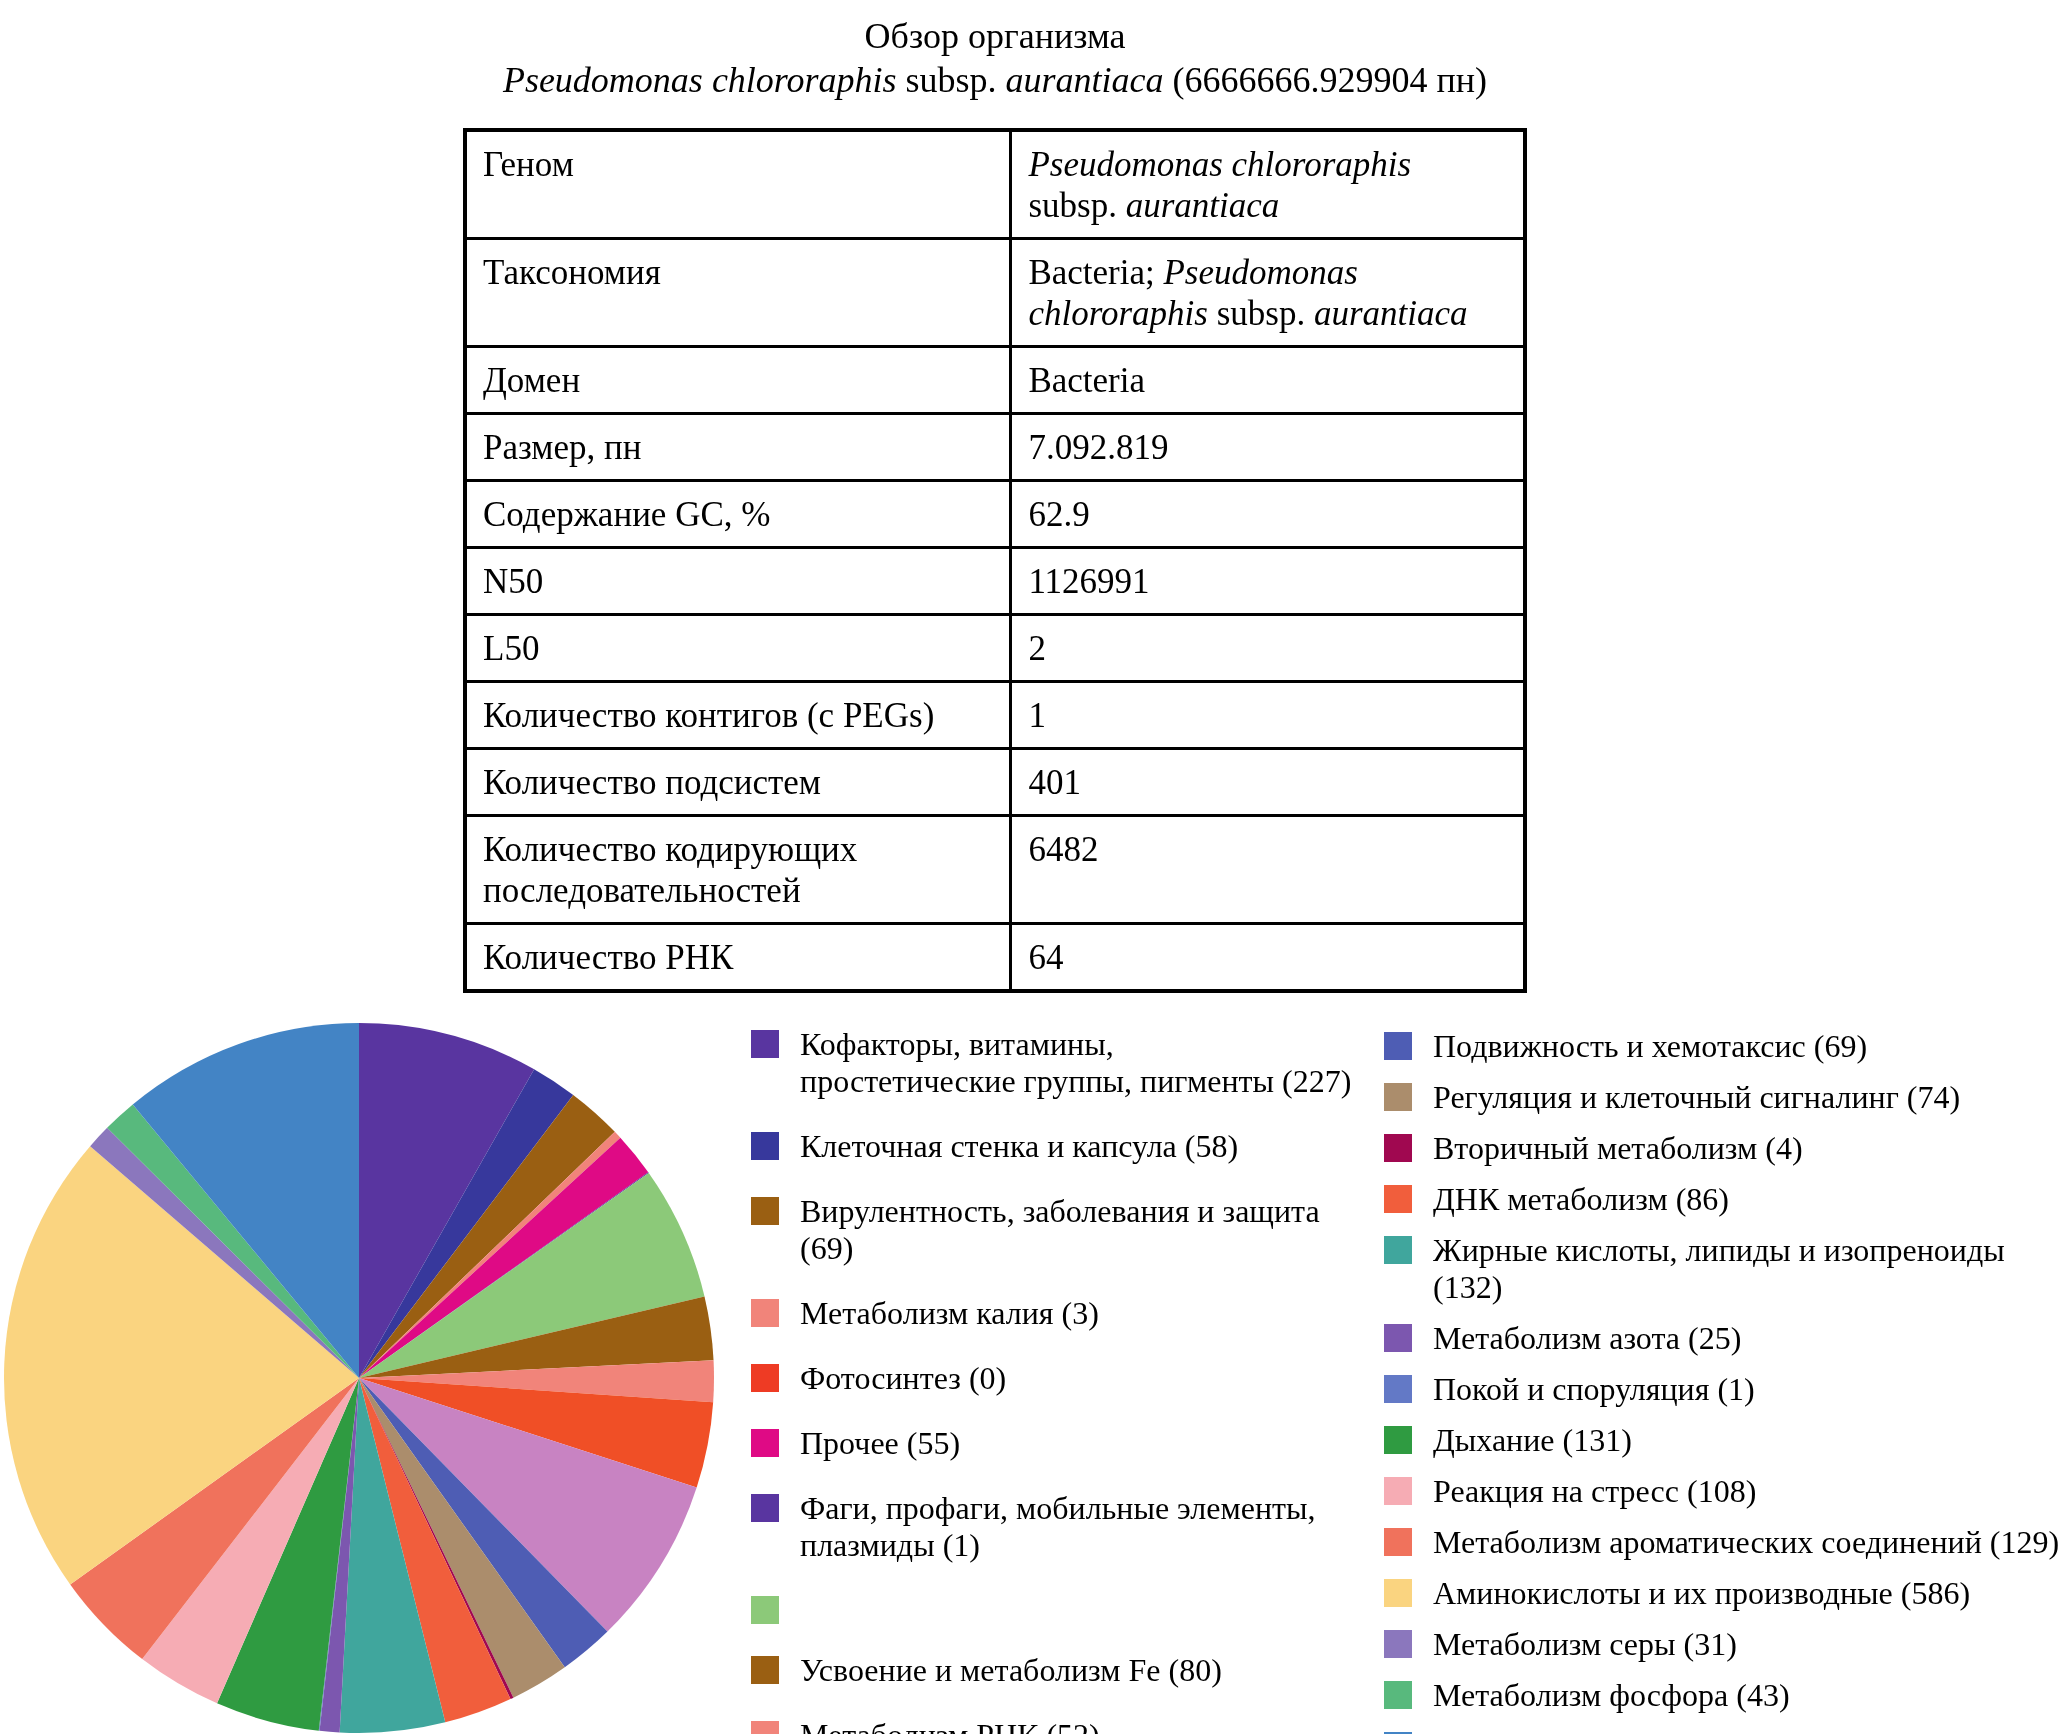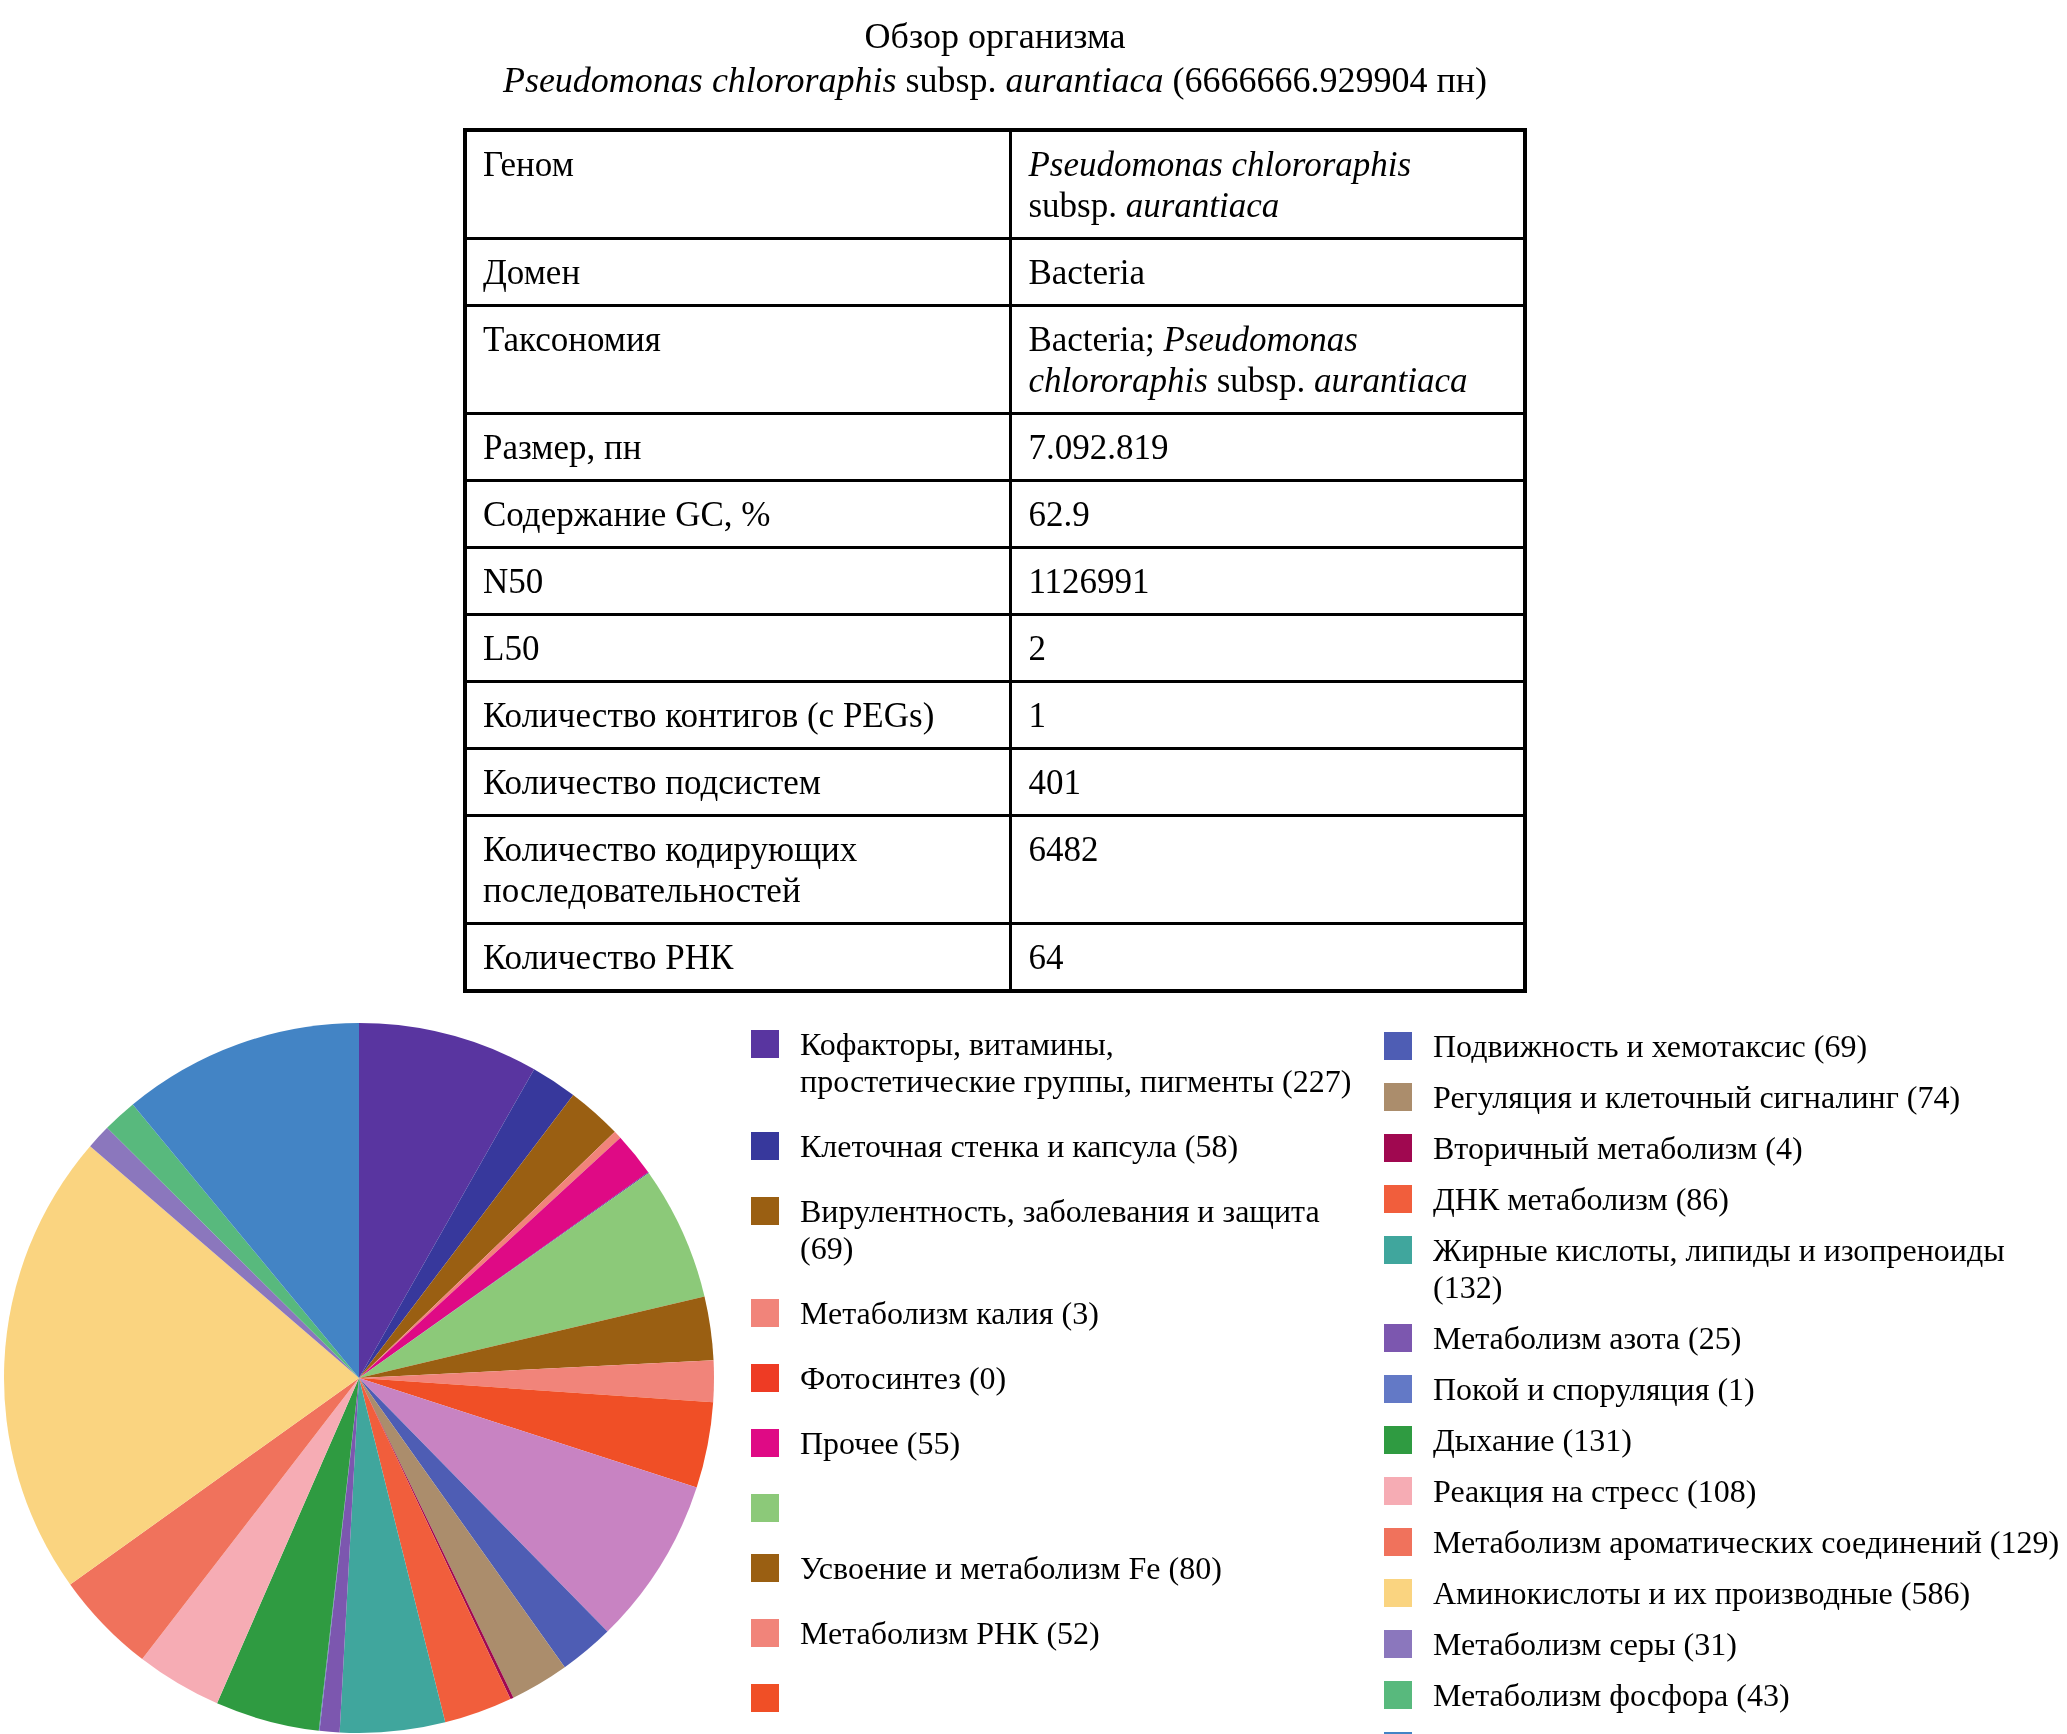--- a/index.html
+++ b/index.html
@@ -66,26 +66,26 @@
     <div class="subtitle"><i>Pseudomonas chlororaphis</i><span> subsp. </span><i>aurantiaca</i><span> (6666666.929904 пн)</span></div>
   </div>
 
   <table class="info-table">
     <tbody>
         <tr>
           <td class="label-cell">Геном</td>
           <td class="value-cell"><i>Pseudomonas chlororaphis</i><br><span>subsp. </span><i>aurantiaca</i></td>
         </tr>
         <tr>
+          <td class="label-cell">Таксономия</td>
+          <td class="value-cell"><span>Bacteria; </span><i>Pseudomonas</i><br><i>chlororaphis</i><span> subsp. </span><i>aurantiaca</i></td>
+        </tr>
+        <tr>
           <td class="label-cell">Домен</td>
           <td class="value-cell"><span>Bacteria</span></td>
-        </tr>
-        <tr>
-          <td class="label-cell">Таксономия</td>
-          <td class="value-cell"><span>Bacteria; </span><i>Pseudomonas</i><br><i>chlororaphis</i><span> subsp. </span><i>aurantiaca</i></td>
         </tr>
         <tr>
           <td class="label-cell">Размер, пн</td>
           <td class="value-cell"><span>7.092.819</span></td>
         </tr>
         <tr>
           <td class="label-cell">Содержание GC, %</td>
           <td class="value-cell"><span>62.9</span></td>
         </tr>
         <tr>
@@ -213,20 +213,25 @@
       </div>
       <div class="legend-item">
         <span class="swatch" style="background: rgb(238, 59, 36);"></span>
         <span class="legend-label">Фотосинтез (0)</span>
       </div>
       <div class="legend-item">
         <span class="swatch" style="background: rgb(223, 10, 133);"></span>
         <span class="legend-label">Прочее (55)</span>
       </div>
       <div class="legend-item">
+        <span class="swatch" style="background: rgb(89, 53, 160);"></span>
+        <span class="legend-label">Фаги, профаги, мобильные элементы,
+плазмиды (1)</span>
+      </div>
+      <div class="legend-item">
         <span class="swatch" style="background: rgb(140, 201, 121);"></span>
       </div>
       <div class="legend-item">
         <span class="swatch" style="background: rgb(154, 95, 18);"></span>
         <span class="legend-label">Усвоение и метаболизм Fe (80)</span>
       </div>
       <div class="legend-item">
         <span class="swatch" style="background: rgb(241, 132, 122);"></span>
         <span class="legend-label">Метаболизм РНК (52)</span>
       </div>

